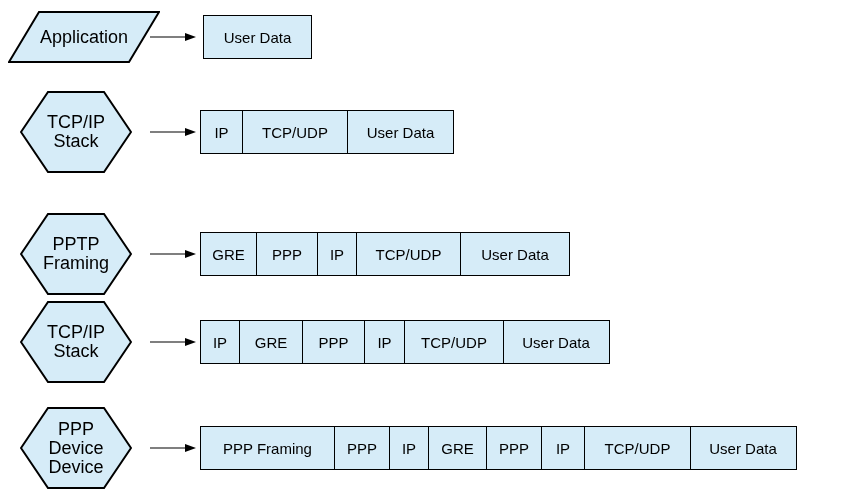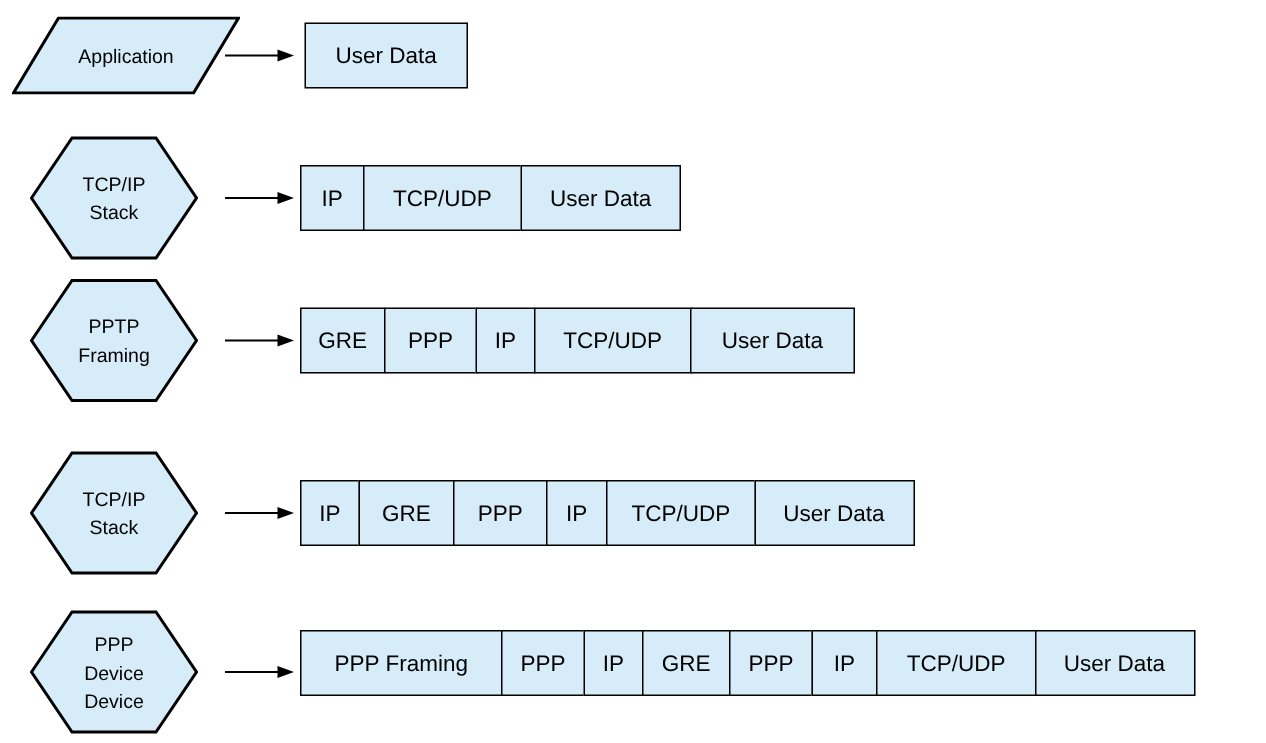--- a/index.html
+++ b/index.html
@@ -12,21 +12,21 @@
     color: #000000;
     overflow: hidden;
   }
   .row { position: absolute; left: 0; width: 844px; height: 96px; }
   .stage { position: absolute; }
   .stage svg { position: absolute; left: 0; top: 0; display: block; }
   .stage-label {
     position: absolute; inset: 0;
     display: flex; flex-direction: column;
     align-items: center; justify-content: center;
-    font-size: 13px; line-height: 19px; text-align: right;
+    font-size: 18px; line-height: 19px; text-align: right;
   }
   .arrow { position: absolute; display: block; }
   .packet { position: absolute; display: flex; height: 32px; }
   .segment {
     box-sizing: border-box;
     height: 44px;
     border: 1.5px solid #000000;
     display: flex; align-items: center; justify-content: center;
     font-size: 15px;
     white-space: nowrap;
@@ -67,21 +67,21 @@
       <svg class="arrow" width="46" height="12" style="left: 150px; top: 42px;">
         <line x1="0" y1="6" x2="36" y2="6" stroke="#000000" stroke-width="1.2"></line>
         <polygon points="35,2 46,6 35,10" fill="#000000"></polygon>
       </svg>
       <div class="packet" style="left: 200px; top: 26px;">
         <div class="segment" style="width: 43px; background: rgb(214, 236, 248);">IP</div>
         <div class="segment" style="width: 107px; background: rgb(214, 236, 248);">TCP/UDP</div>
         <div class="segment" style="width: 107px; background: rgb(214, 236, 248);">User Data</div>
       </div>
     </div>
-    <div class="row" style="top: 179px;">
+    <div class="row" style="top: 206px;">
       <div class="stage" style="left: 20px; top: 6px; width: 112px; height: 84px;">
         <svg width="112" height="84">
           <polygon points="1,42 28,2 84,2 111,42 84,82 28,82" fill="#d6ecf8" stroke="#000000" stroke-width="2"></polygon>
         </svg>
         <div class="stage-label">
           <span>PPTP</span>
           <span>Framing</span>
         </div>
       </div>
       <svg class="arrow" width="46" height="12" style="left: 150px; top: 42px;">
@@ -127,21 +127,21 @@
         <div class="stage-label">
           <span>PPP</span>
           <span>Device</span>
           <span>Device</span>
         </div>
       </div>
       <svg class="arrow" width="46" height="12" style="left: 150px; top: 42px;">
         <line x1="0" y1="6" x2="36" y2="6" stroke="#000000" stroke-width="1.2"></line>
         <polygon points="35,2 46,6 35,10" fill="#000000"></polygon>
       </svg>
-      <div class="packet" style="left: 200px; top: 26px; align-items: center;">
+      <div class="packet" style="left: 200px; top: 26px;">
         <div class="segment" style="width: 135px; background: rgb(214, 236, 248);">PPP Framing</div>
         <div class="segment" style="width: 57px; background: rgb(214, 236, 248);">PPP</div>
         <div class="segment" style="width: 40px; background: rgb(214, 236, 248);">IP</div>
         <div class="segment" style="width: 60px; background: rgb(214, 236, 248);">GRE</div>
         <div class="segment" style="width: 56px; background: rgb(214, 236, 248);">PPP</div>
         <div class="segment" style="width: 45px; background: rgb(214, 236, 248);">IP</div>
         <div class="segment" style="width: 107px; background: rgb(214, 236, 248);">TCP/UDP</div>
         <div class="segment" style="width: 107px; background: rgb(214, 236, 248);">User Data</div>
       </div>
     </div>

